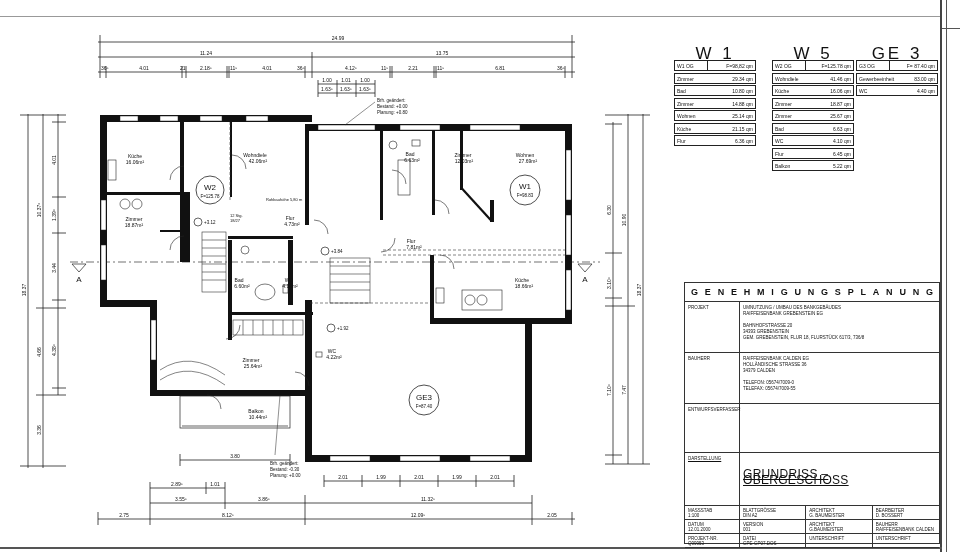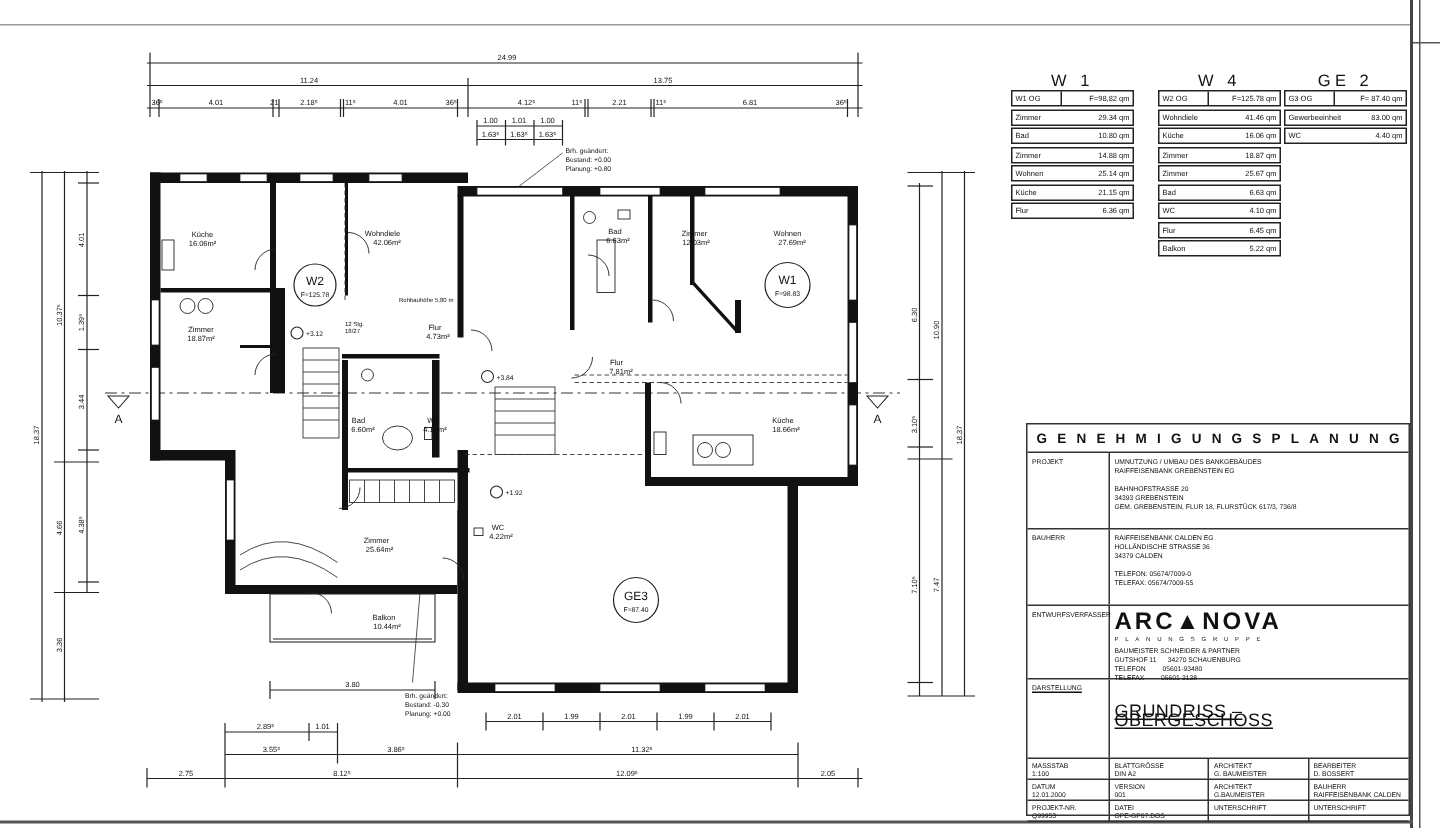--- a/index.html
+++ b/index.html
@@ -8,21 +8,21 @@
   .plan svg{position:absolute;left:0;top:0;}
   .t{font-family:"Liberation Sans",sans-serif;fill:#111;}
   .frame-right{position:absolute;left:940px;top:0;width:2px;height:552px;background:#444;}
   .frame-top{position:absolute;left:0;top:16px;width:942px;height:1px;background:#999;}
   .frame-bottom{position:absolute;left:0;top:547px;width:942px;height:2px;background:#555;}
   .frame-inner-right{position:absolute;left:946px;top:0;width:1px;height:552px;background:#555;}
   .frame-inner-top{position:absolute;left:942px;top:28px;width:18px;height:1px;background:#555;}
 
   .area-tables{position:absolute;left:672px;top:48px;}
   .atable{position:absolute;width:82px;}
-  .atable .ttl{text-align:center;font-size:11px;letter-spacing:3px;height:12px;line-height:12px;}
+  .atable .ttl{text-align:center;font-size:17px;letter-spacing:3px;height:12px;line-height:12px;}
   .atable .row{height:11px;border:1px solid #222;margin-bottom:1.5px;display:flex;font-size:5px;line-height:11px;padding:0 2px;justify-content:space-between;box-sizing:border-box;}
   .atable .row.head{border-width:1px;}
   .atable .row.head .l{border-right:1px solid #222;width:30px;}
 
   .titleblock{position:absolute;left:684px;top:282px;width:256px;height:262px;border:1.5px solid #333;box-sizing:border-box;font-size:4.5px;}
   .tb-head{height:18px;border-bottom:1.5px solid #333;display:flex;justify-content:space-between;align-items:center;padding:0 6px;font-weight:bold;font-size:9px;}
   .tb-row{display:flex;border-bottom:1px solid #333;}
   .tb-lbl{width:55px;border-right:1px solid #333;padding:3px;box-sizing:border-box;text-transform:uppercase;}
   .tb-val{flex:1;padding:3px;box-sizing:border-box;line-height:6px;text-transform:uppercase;}
   .tb-val p{margin:0;}
@@ -402,21 +402,21 @@
     <div class="row">
         <span>Küche</span>
         <span>21.15 qm</span>
       </div>
     <div class="row">
         <span>Flur</span>
         <span>6.36 qm</span>
       </div>
   </div>
   <div class="atable" style="left:100px;top:0;">
-    <div class="ttl">W 4</div>
+    <div class="ttl">W 5</div>
     <div class="row head">
         <span class="l">W2 OG</span>
         <span>F=125.78 qm</span>
       </div>
     <div class="row">
         <span>Wohndiele</span>
         <span>41.46 qm</span>
       </div>
     <div class="row">
         <span>Küche</span>
@@ -441,21 +441,21 @@
     <div class="row">
         <span>Flur</span>
         <span>6.45 qm</span>
       </div>
     <div class="row">
         <span>Balkon</span>
         <span>5.22 qm</span>
       </div>
   </div>
   <div class="atable" style="left:184px;top:0;">
-    <div class="ttl">GE 2</div>
+    <div class="ttl">GE 3</div>
     <div class="row head">
         <span class="l">G3 OG</span>
         <span>F= 87.40 qm</span>
       </div>
     <div class="row">
         <span>Gewerbeeinheit</span>
         <span>83.00 qm</span>
       </div>
     <div class="row">
         <span>WC</span>
@@ -506,28 +506,20 @@
       <p>Holländische Strasse 36</p>
       <p>34379 Calden</p>
       <p>&nbsp;</p>
       <p>Telefon: 05674/7009-0</p>
       <p>Telefax: 05674/7009-55</p>
     </div>
   </div>
 
   <div class="tb-row" style="height:48px;">
     <div class="tb-lbl">Entwurfsverfasser</div>
-    <div class="tb-val">
-      <div class="logo">ARC▲NOVA</div>
-      <div class="logo-sub">PLANUNGSGRUPPE</div>
-      <p style="white-space:pre">Baumeister Schneider &amp; Partner</p>
-      <p style="white-space:pre">Gutshof 11      34270 Schauenburg</p>
-      <p style="white-space:pre">Telefon         05601-93480</p>
-      <p style="white-space:pre">Telefax         05601-3138</p>
-    </div>
   </div>
 
   <div class="tb-row" style="height:52px;text-decoration:underline;">
     <div class="tb-lbl">Darstellung</div>
     <div class="tb-val dar">GRUNDRISS – OBERGESCHOSS</div>
   </div>
 
   <div class="grid4">
     <div><span>Maßstab</span><br><span>1:100</span></div>
     <div><span>Blattgröße</span><br><span>DIN A2</span></div>

